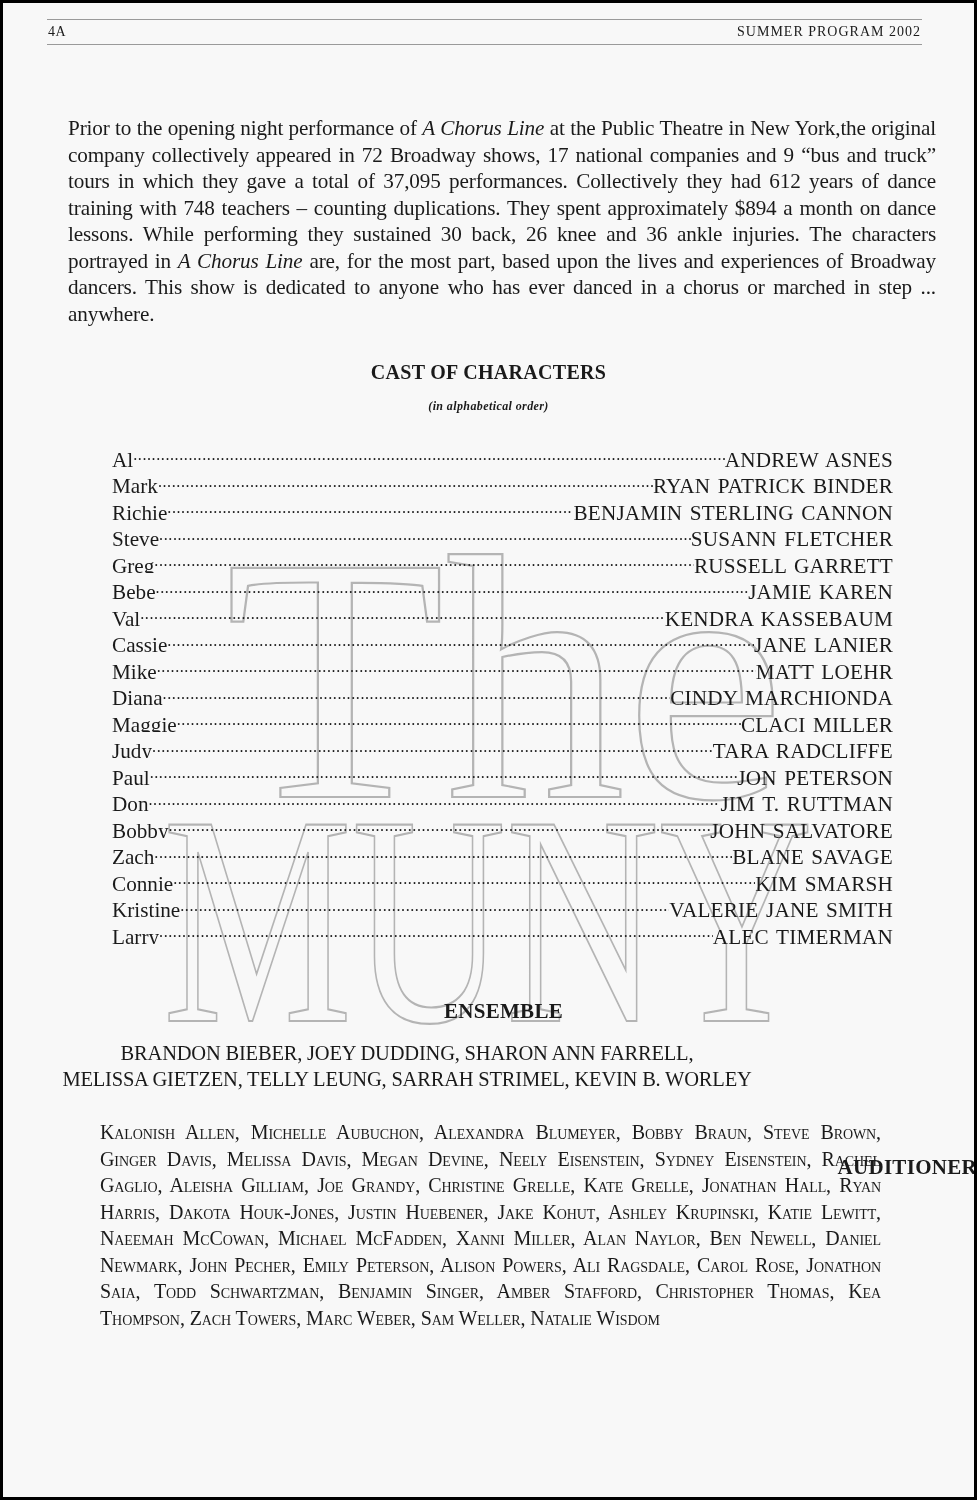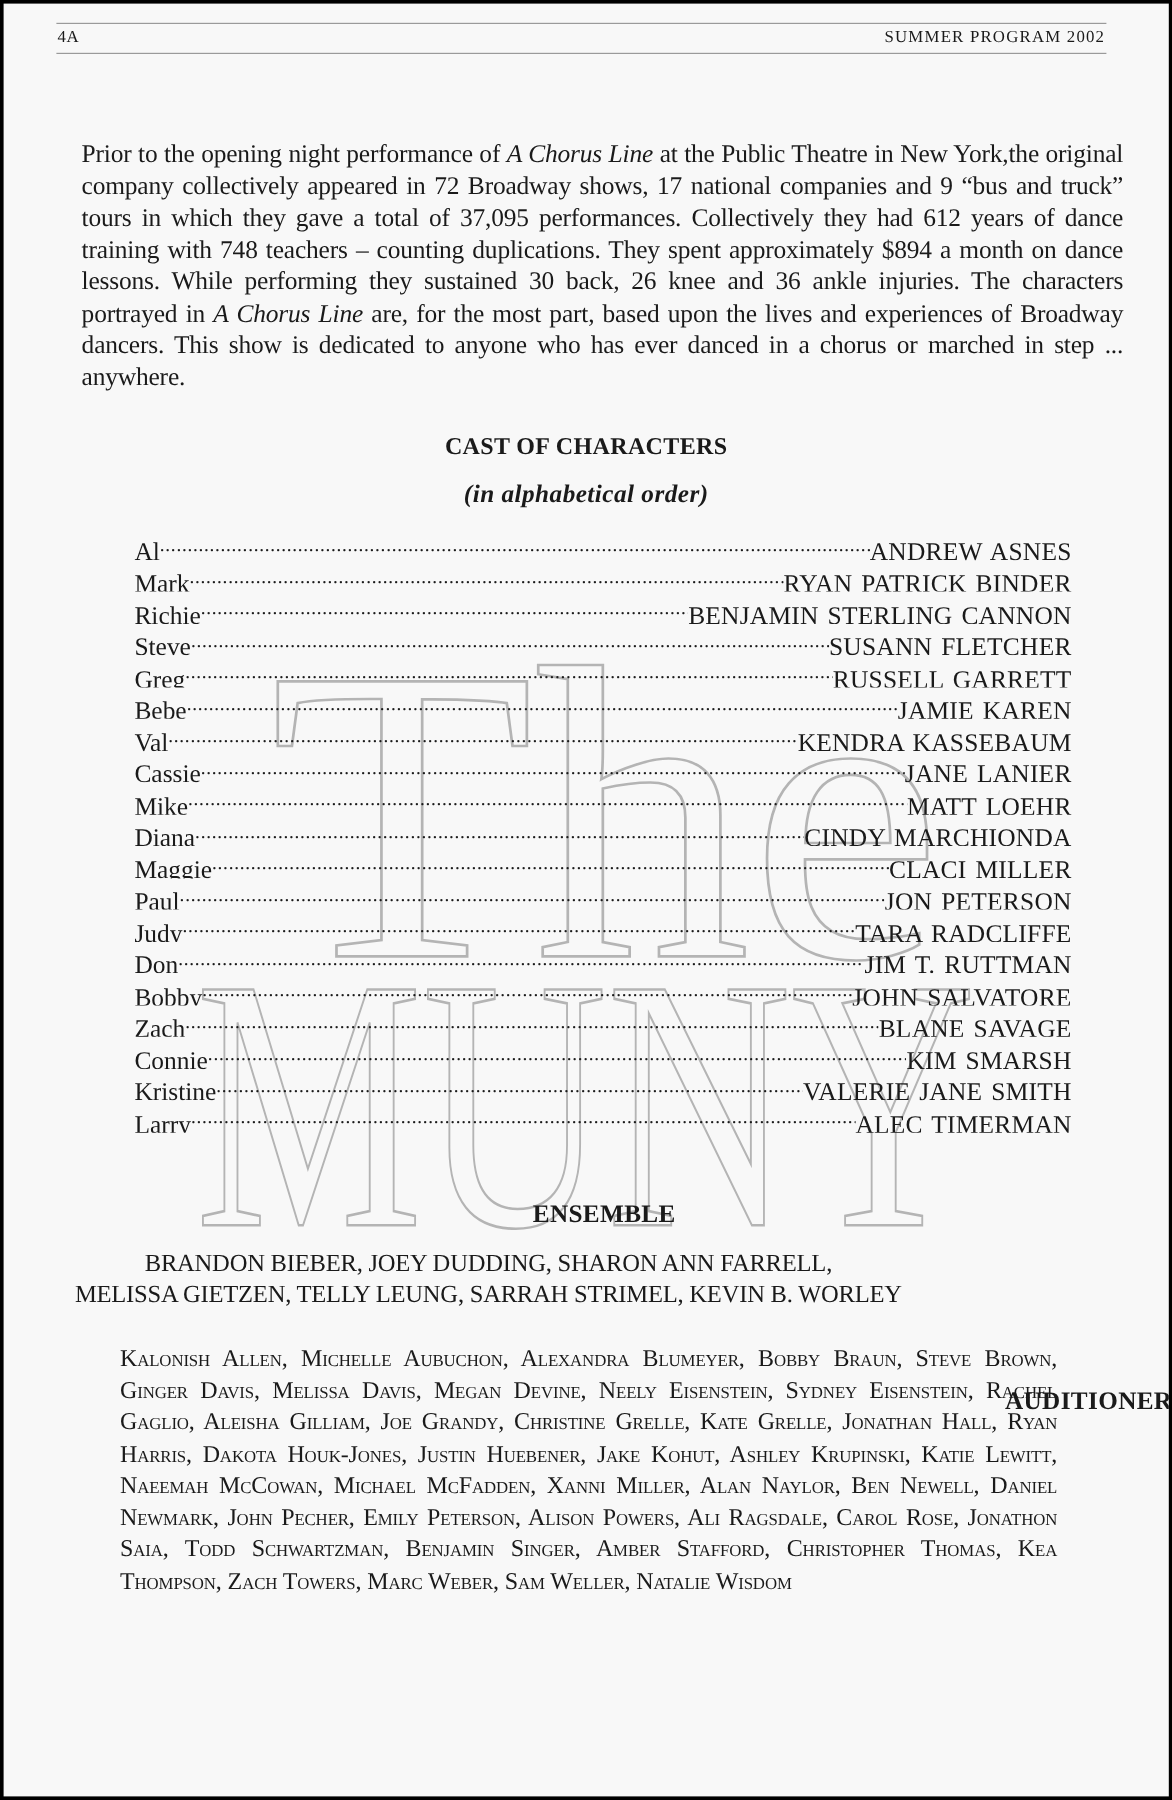--- a/index.html
+++ b/index.html
@@ -62,21 +62,21 @@
     font-size: 20px;
     letter-spacing: 0.3px;
     margin: 0;
   }
   .cast-sub {
     position: absolute;
     left: 0; width: 971px; top: 396px;
     text-align: center;
     font-style: italic;
     font-weight: bold;
-    font-size: 21px;
+    font-size: 12px;
     letter-spacing: 0.4px;
   }
   .cast-list {
     position: absolute;
     left: 93px; top: 421px;
     width: 781px;
     list-style: none;
     margin: 16px; padding: 0;
   }
   .cast-row {
@@ -212,28 +212,28 @@
         <span class="role">Diana</span>
         <span class="leader"></span>
         <span class="actor">CINDY  MARCHIONDA</span>
       </li>
     <li class="cast-row">
         <span class="role">Maggie</span>
         <span class="leader"></span>
         <span class="actor">CLACI MILLER</span>
       </li>
     <li class="cast-row">
+        <span class="role">Judy</span>
+        <span class="leader"></span>
+        <span class="actor">TARA  RADCLIFFE</span>
+      </li>
+    <li class="cast-row">
         <span class="role">Paul</span>
         <span class="leader"></span>
         <span class="actor">JON  PETERSON</span>
-      </li>
-    <li class="cast-row">
-        <span class="role">Judy</span>
-        <span class="leader"></span>
-        <span class="actor">TARA  RADCLIFFE</span>
       </li>
     <li class="cast-row">
         <span class="role">Don</span>
         <span class="leader"></span>
         <span class="actor">JIM  T.  RUTTMAN</span>
       </li>
     <li class="cast-row">
         <span class="role">Bobby</span>
         <span class="leader"></span>
         <span class="actor">JOHN  SALVATORE</span>

